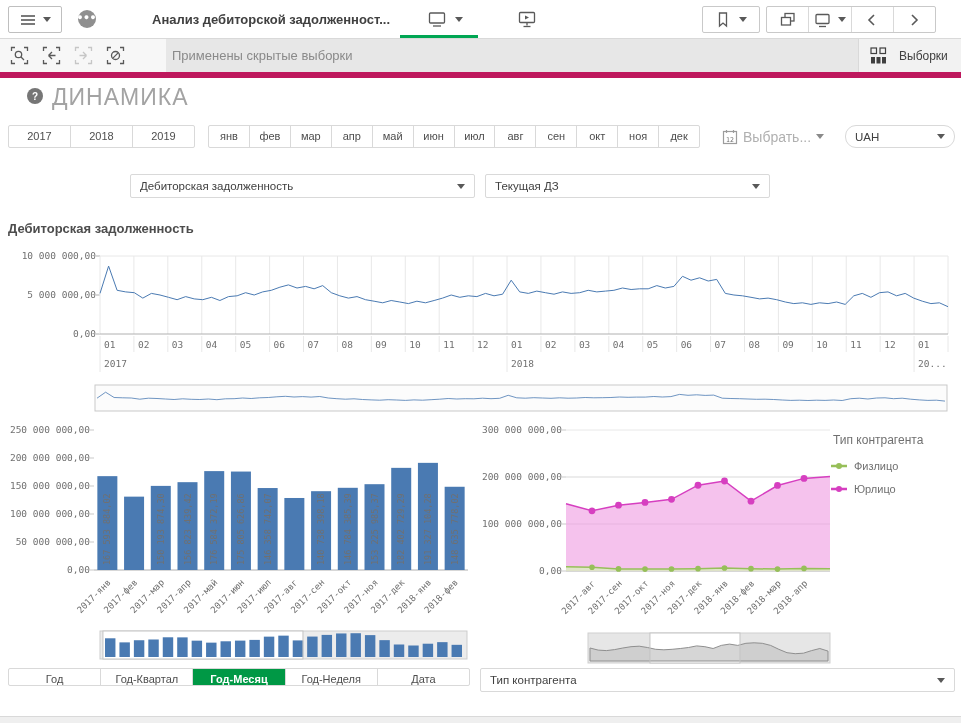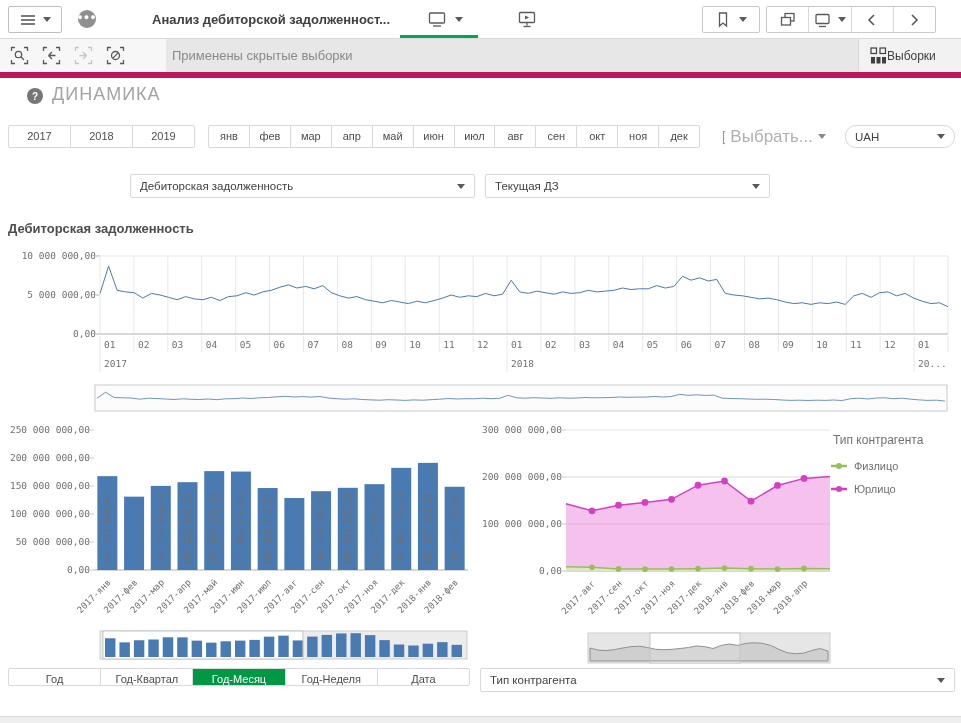--- a/index.html
+++ b/index.html
@@ -21,36 +21,36 @@
             display:flex;align-items:center;justify-content:center;gap:8px;cursor:pointer;}
   .nav-group{left:766px;top:6px;width:168px;height:25px;border:1px solid #c9c9c9;border-radius:2px;background:#fff;display:flex;}
   .nav-group>div{flex:1;display:flex;align-items:center;justify-content:center;border-right:1px solid #d9d9d9;cursor:pointer;gap:6px;}
   .nav-group>div:last-child{border-right:none;}
   .caret{width:0;height:0;border-left:4px solid transparent;border-right:4px solid transparent;border-top:5px solid #595959;}
   
   .toolbar-sel{left:0;top:39px;width:961px;height:33px;background:#e7e7e7;border-bottom:6px solid #be185d;}
   .sel-icons{left:0;top:0;width:166px;height:33px;background:#f7f7f7;display:flex;align-items:center;gap:13px;padding-left:10px;box-sizing:border-box;}
   .sel-msg{left:172px;top:0;height:33px;display:flex;align-items:center;font-size:13px;color:#8a8a8a;}
   .sel-right{left:858px;top:0;width:103px;height:33px;background:#f2f2f2;border-left:1px solid #d9d9d9;
-             display:flex;align-items:center;gap:0;padding-left:11px;box-sizing:border-box;cursor:pointer;}
+             display:flex;align-items:center;gap:12px;padding-left:11px;box-sizing:border-box;cursor:pointer;}
   .sel-right span{font-size:12px;color:#404040;}
   
   .help-circle{left:27px;top:88px;width:16px;height:16px;border-radius:50%;background:#767676;color:#fff;
                font-size:10px;font-weight:bold;display:flex;align-items:center;justify-content:center;}
-  .sheet-title{left:52px;top:84px;font-size:18px;color:#a3a3a3;letter-spacing:1px;}
+  .sheet-title{left:52px;top:84px;font-size:23px;color:#a3a3a3;letter-spacing:1px;}
   
   .cellrow{display:flex;border:1px solid #d9d9d9;border-radius:2px;background:#fff;box-sizing:border-box;}
   .cellrow .cell{flex:1;text-align:center;font-size:11px;color:#4d4d4d;line-height:21px;
                  border-right:1px solid #d9d9d9;cursor:pointer;white-space:nowrap;overflow:hidden;}
   .cellrow .cell:last-child{border-right:none;}
-  .cellrow .cell.active{background:#009845;color:#fff;font-weight:normal;}
+  .cellrow .cell.active{background:#009845;color:#fff;font-weight:bold;}
   .years{left:8px;top:125px;width:187px;height:23px;}
   .months{left:208px;top:125px;width:492px;height:23px;}
   .date-select{left:722px;top:125px;width:104px;height:23px;display:flex;align-items:center;gap:5px;cursor:pointer;}
-  .date-select span{font-size:17px;color:#b0b0b0;}
+  .date-select span{font-size:14px;color:#b0b0b0;}
   .dd{display:flex;align-items:center;justify-content:space-between;border:1px solid #d9d9d9;border-radius:2px;
       background:#fff;font-size:11.5px;color:#404040;padding:0 9px;box-sizing:border-box;cursor:pointer;}
   .dd-uah{left:845px;top:125px;width:110px;height:23px;border-radius:11px;}
   .dd-measure{left:130px;top:174px;width:345px;height:24px;}
   .dd-submeasure{left:485px;top:174px;width:285px;height:24px;}
   .dd-contractor{left:480px;top:668px;width:475px;height:24px;}
   
   .chart-title{left:8px;top:221px;font-size:13px;font-weight:bold;color:#4d4d4d;}
   svg text{font-family:"DejaVu Sans Mono",monospace;fill:#707070;}
   svg text.ui{font-family:"Liberation Sans",sans-serif;}

